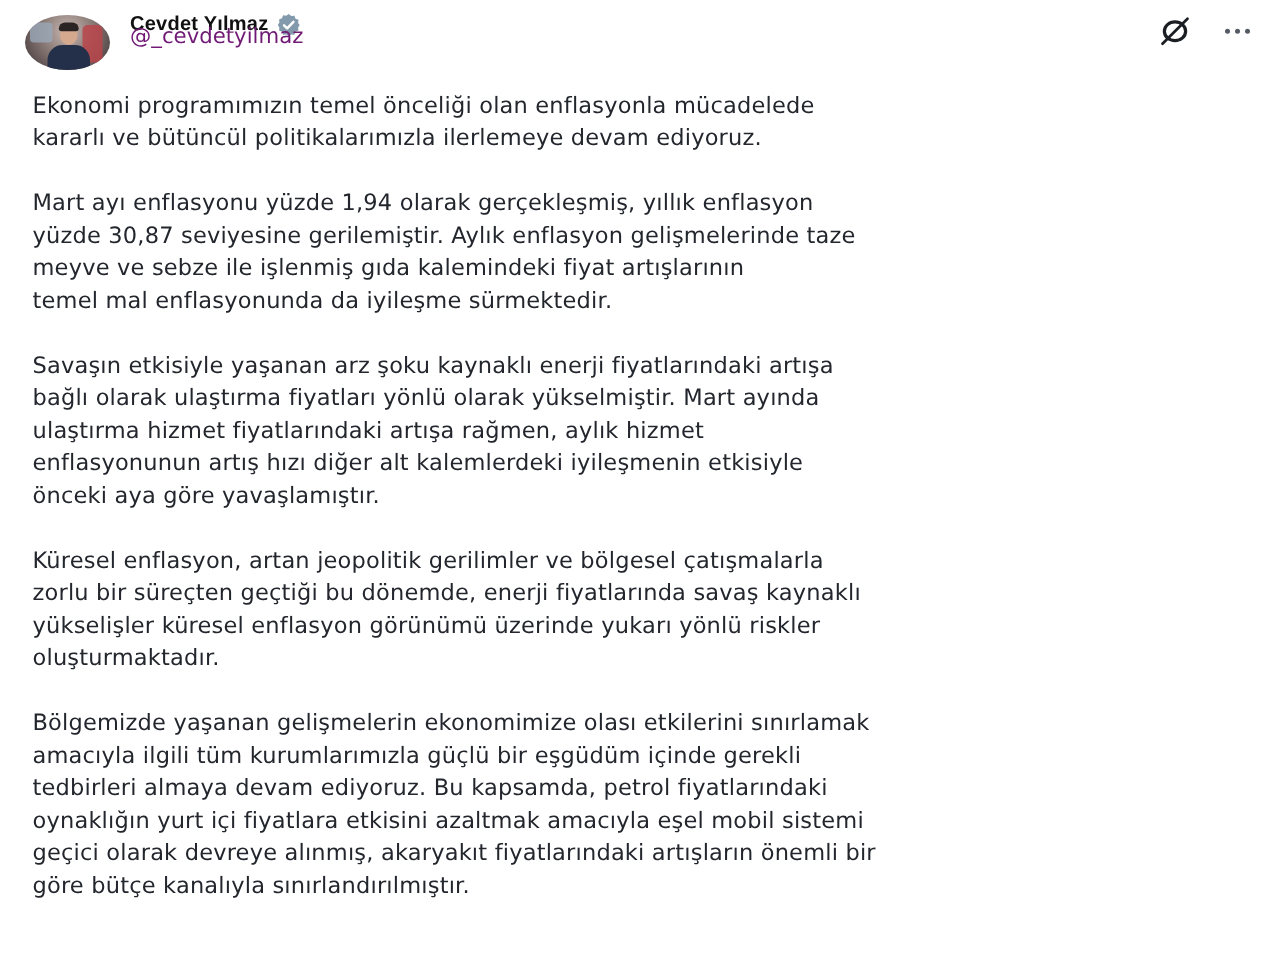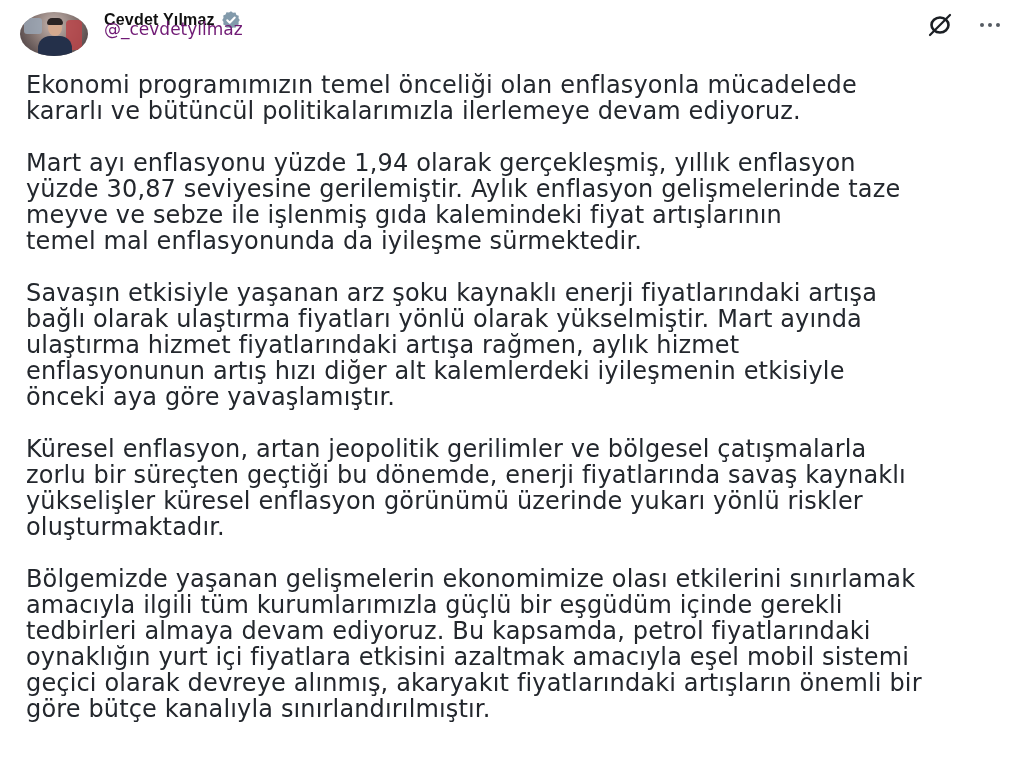--- a/index.html
+++ b/index.html
@@ -93,21 +93,21 @@
       position: absolute;
       left: 26px; top: 72px;
       width: 980px;
     }
     .para {
       margin: 0 0 26px 0;
     }
     .line {
       display: block;
       font-family: "DejaVu Sans", sans-serif;
-      font-size: 24px;
+      font-size: 18px;
       line-height: 26px;
       color: #23272d;
       white-space: nowrap;
       letter-spacing: 0.15px;
     }
   </style>
 </head>
 <body>
 
 <div class="header">

